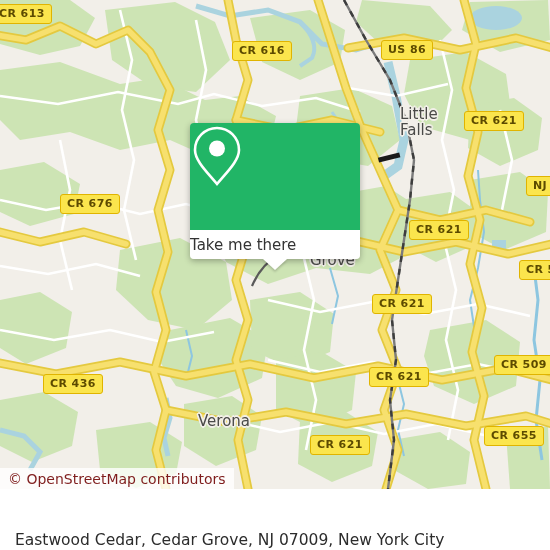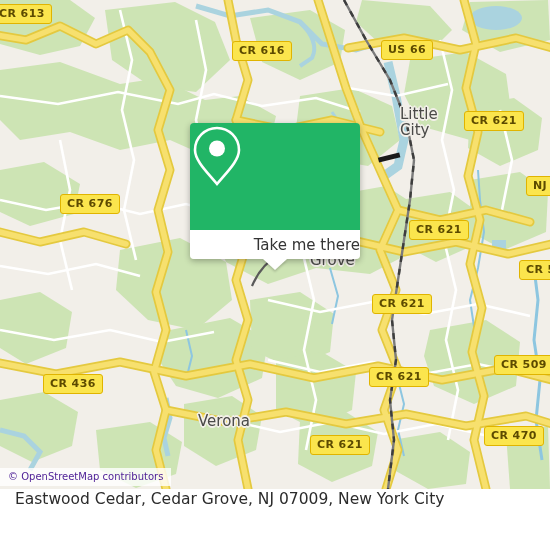--- a/index.html
+++ b/index.html
@@ -56,52 +56,52 @@
     background:#21b566;
     border-radius:4px 4px 0 0;
     height:107px;
     display:flex;align-items:center;justify-content:center;
   }
   .popup-bottom{
     position:relative;
     background:#ffffff;
     border-radius:0 0 4px 4px;
     height:29px;
-    display:flex;align-items:center;justify-content:flex-end;
+    display:flex;align-items:center;justify-content:flex-start;
   }
   .popup-bottom span{
     color:#333333;
     font-size:15px;
     font-family:"DejaVu Sans",sans-serif;
   }
   .popup-tail{
     position:absolute;left:50%;top:100%;
     width:0;height:0;margin-left:-12px;
     border-left:12px solid transparent;
     border-right:12px solid transparent;
     border-top:11px solid #ffffff;
     filter:drop-shadow(0 2px 1px rgba(0,0,0,.18));
   }
 
   
   .attrib{
     position:absolute;left:0;top:468px;
     background:rgba(255,255,255,.80);
-    color:#4c1d95;
-    font-size:10px;
+    color:#7f1d1d;
+    font-size:14px;
     font-family:"DejaVu Sans",sans-serif;
     padding:3px 8px 4px 8px;
     white-space:nowrap;
   }
 
   
   .footer{
     position:absolute;left:0;top:489px;width:550px;height:61px;
     background:#ffffff;
-    display:flex;align-items:flex-start;
+    display:flex;align-items:flex-end;
   }
   .footer-title{
     flex:1 1 auto;
     padding-left:15px;padding-right:8px;
     color:#2c2c2c;
     font-size:15.5px;
     line-height:20px;
     font-family:"DejaVu Sans",sans-serif;
   }
   .brand{
@@ -222,38 +222,38 @@
       </g>
 
       <g>
         <path d="M344,0 L366,40 L390,80 L406,120 L414,160 L410,200 L404,240 L398,280 L392,320 L396,360 L390,400 L394,440 L388,489" fill="none" stroke="#7b7b7b" stroke-width="2.4"></path>
         <path d="M344,0 L366,40 L390,80 L406,120 L414,160 L410,200 L404,240 L398,280 L392,320 L396,360 L390,400 L394,440 L388,489" fill="none" stroke="#3d3d3d" stroke-width="2.4" stroke-dasharray="6 7"></path>
         <path d="M350,250 C310,236 268,248 252,286" fill="none" stroke="#5a5a5a" stroke-width="2.2"></path>
       </g>
       <rect x="378" y="155" width="22" height="5" fill="#1a1a1a" transform="rotate(-14 389 157)"></rect>
     </svg>
 
-    <div class="place" style="left:362px;top:106px;"><span>Little</span><br><span>City</span></div>
+    <div class="place" style="left:362px;top:106px;"><span>Little</span><br><span>Falls</span></div>
     <div class="place" style="left:236px;top:252px;margin-left:36px;">Grove</div>
     <div class="place" style="left:160px;top:413px;">Verona</div>
 
     <div class="shield" style="left:-8px;top:4px;">CR 613</div>
     <div class="shield" style="left:232px;top:41px;">CR 616</div>
-    <div class="shield" style="left:381px;top:40px;">US 66</div>
+    <div class="shield" style="left:381px;top:40px;">US 86</div>
     <div class="shield" style="left:464px;top:111px;">CR 621</div>
     <div class="shield" style="left:60px;top:194px;">CR 676</div>
     <div class="shield" style="left:409px;top:220px;">CR 621</div>
     <div class="shield" style="left:526px;top:176px;">NJ 3</div>
     <div class="shield" style="left:519px;top:260px;">CR 5</div>
     <div class="shield" style="left:372px;top:294px;">CR 621</div>
     <div class="shield" style="left:43px;top:374px;">CR 436</div>
     <div class="shield" style="left:369px;top:367px;">CR 621</div>
     <div class="shield" style="left:494px;top:355px;">CR 509</div>
     <div class="shield" style="left:310px;top:435px;">CR 621</div>
-    <div class="shield" style="left:484px;top:426px;">CR 470</div>
+    <div class="shield" style="left:484px;top:426px;">CR 655</div>
 
     <div class="popup">
       <div class="popup-top">
         <svg width="54" height="66" viewBox="0 0 54 66">
           <path d="M27,5 C14.8,5 5,14.8 5,27 C5,38 18,50 27,61 C36,50 49,38 49,27 C49,14.8 39.2,5 27,5 Z" fill="none" stroke="#ffffff" stroke-width="2.6"></path>
           <circle cx="27" cy="25.5" r="8" fill="#ffffff"></circle>
         </svg>
       </div>
       <div class="popup-bottom">
         <span>Take me there</span>

